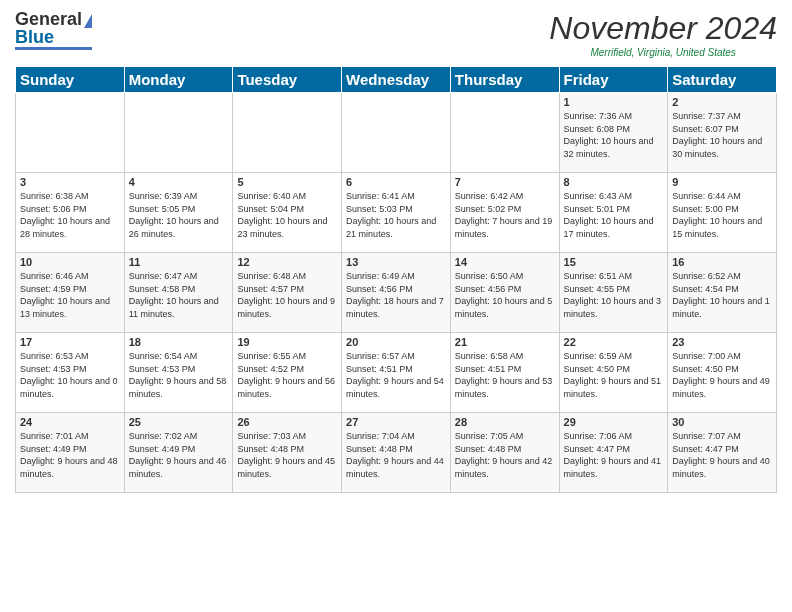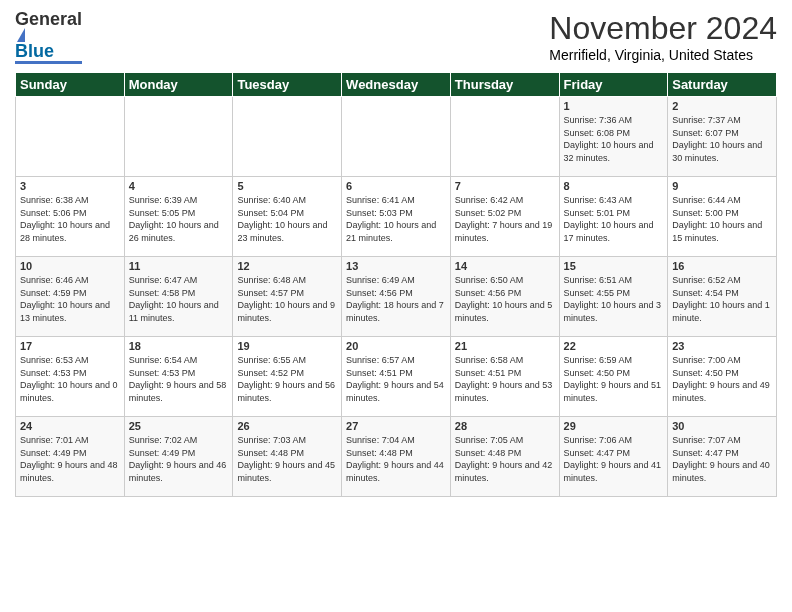--- a/index.html
+++ b/index.html
@@ -35,50 +35,50 @@
     .logo-triangle {
       width: 0;
       height: 0;
       border-left: 8px solid transparent;
       border-bottom: 14px solid #4472c4;
       display: inline-block;
       margin-left: 2px;
     }
     .logo-row {
       display: flex;
-      align-items: flex-start;
-      flex-direction: column;
+      align-items: flex-end;
     }
     .logo-underline {
       height: 3px;
       background: #4472c4;
       width: 100%;
       margin-top: 1px;
     }
     .title-block {
-      text-align: left;
+      text-align: center;
+      font-style: italic;
     }
     .month-title {
       font-size: 32px;
       font-weight: normal;
       color: #333;
     }
     .location {
-      font-size: 14px;
-      color: #000000;
+      font-size: 10px;
+      color: #15803d;
     }
     .calendar {
       width: 100%;
       border-collapse: collapse;
       table-layout: fixed;
     }
     .calendar thead th {
-      background: #14532d;
+      background: #0369a1;
       color: #fff;
-      font-size: 13px;
+      font-size: 15px;
       font-weight: bold;
       padding: 4px 4px;
       text-align: left;
       border: 1px solid #fff;
     }
     .calendar tbody td {
       vertical-align: top;
       border: 1px solid #ccc;
       padding: 3px 4px;
       height: 80px;

